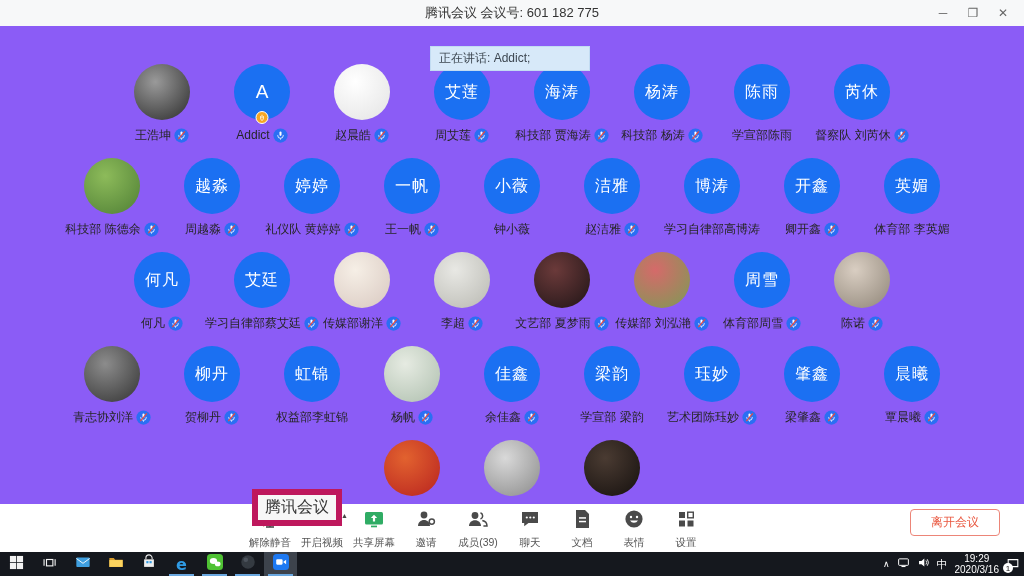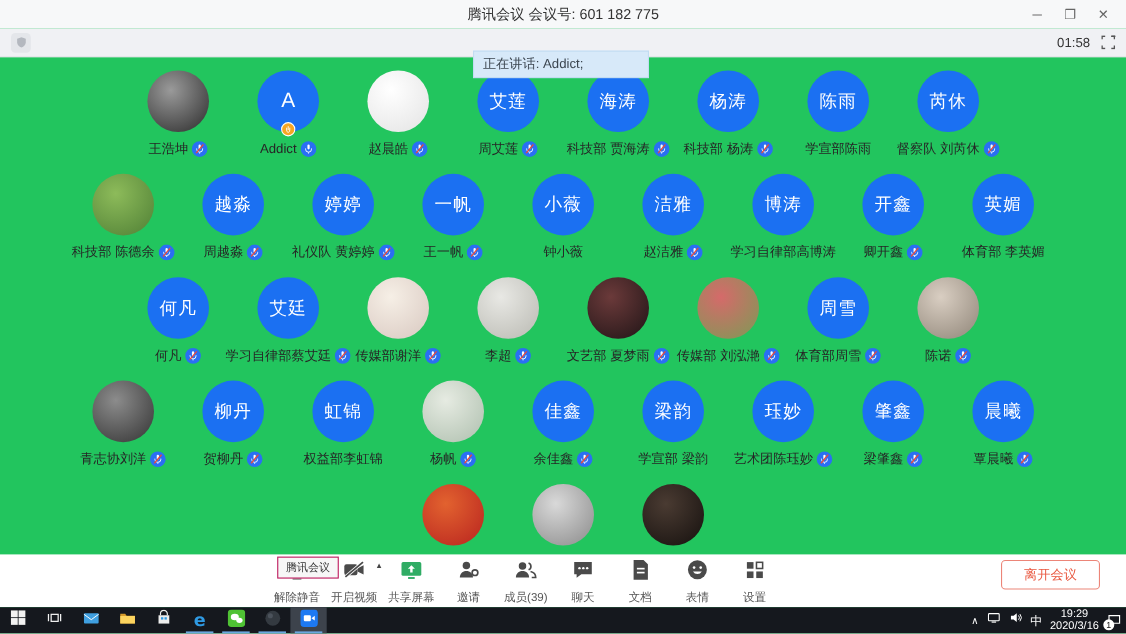--- a/index.html
+++ b/index.html
@@ -1,17 +1,17 @@
 <!DOCTYPE html>
 <html><head>
 <meta charset="utf-8">
 <style>
   * { box-sizing: border-box; margin: 0; padding: 0; }
   html,body { width:1024px; height:576px; overflow:hidden; font-family:"Liberation Sans",sans-serif; cursor:default; background:#fff; }
-  #stage { position:relative; width:1024px; height:576px; background:#22c55e; }
+  #stage { position:relative; width:1024px; height:576px; background:#8b5cf6; }
 
   
   .titlebar { position:absolute; top:0; left:0; right:0; height:26px; background:#f7f8f9; display:flex; align-items:center; justify-content:center; font-size:13px; color:#333; }
   .win-controls { position:absolute; right:6px; top:0; height:26px; display:flex; align-items:center; }
   .win-btn { width:30px; height:26px; display:flex; align-items:center; justify-content:center; color:#666; font-size:12px; }
 
   
   .subbar { position:absolute; top:26px; left:0; right:0; height:26px; background:#f0f1f4; border-bottom:1px solid #e4e5e8; display:flex; align-items:center; padding:0 10px; }
   .shield-wrap { width:18px; height:18px; border-radius:4px; background:#e4e6ea; display:flex; align-items:center; justify-content:center; }
   .subbar-right { margin-left:auto; display:flex; align-items:center; gap:10px; }
@@ -32,21 +32,21 @@
   .pname { margin-top:7px; height:16px; display:flex; align-items:center; gap:3px; font-size:12px; color:#262626; white-space:nowrap; }
   .pmic { display:flex; }
 
   
   .toolbar { position:absolute; left:0; right:0; bottom:24px; height:48px; background:#fff; }
   .toolbar-items { position:absolute; left:244px; bottom:2px; display:flex;justify-content:center; }
   .titem { width:52px; display:flex; flex-direction:column; align-items:center; position:relative; padding-top:2px; }
   .titem .tlabel { font-size:10.5px; color:#555; margin-top:2px; white-space:nowrap; }
   .titem .caret { position:absolute; top:6px; right:0; font-size:7px; color:#444; }
   .leave-btn { position:absolute; right:24px; bottom:16px; border:1px solid #ec8578; color:#e9573f; background:#fff; font-size:12px; padding:4px 20px; border-radius:4px; font-family:inherit; }
-  .tb-tooltip { position:absolute; left:252px; bottom:26px; background:#f7f7f7; border:1px solid #be185d; font-size:10px; color:#333; padding:2px 7px; z-index:8; white-space:nowrap;margin-top:36px; }
+  .tb-tooltip { position:absolute; left:252px; bottom:26px; background:#f7f7f7; border:6px solid #be185d; font-size:16px; color:#333; padding:2px 7px; z-index:8; white-space:nowrap;margin-top:36px; }
 
   
   .taskbar { position:absolute; left:0; right:0; bottom:0; height:24px; background:#15181e; display:flex; align-items:stretch; z-index:10; }
   .tb-left { display:flex; align-items:stretch; }
   .tb-slot { width:33px; display:flex; align-items:center; justify-content:center; position:relative; }
   .tb-slot.running::after { content:""; position:absolute; bottom:0; left:4px; right:4px; height:2px; background:#6aa8e0; }
   .tb-slot.active { background:#3d434c; }
   .edge-e { color:#2f9ae3; font-weight:bold; font-size:16px; font-family:"DejaVu Sans",sans-serif; }
   .tb-right { margin-left:auto; display:flex; align-items:center; gap:7px; padding-right:4px; color:#fff; }
   .tray-chev { font-size:9px; color:#fff; }
@@ -62,34 +62,20 @@
 
   <div class="titlebar">
     <span>腾讯会议 会议号: 601 182 775</span>
     <div class="win-controls">
         <span class="win-btn">─</span>
         <span class="win-btn">❐</span>
         <span class="win-btn">✕</span>
       </div>
   </div>
 
-  <div class="subbar">
-    <div class="shield-wrap">
-      <svg width="11" height="11" viewBox="0 0 14 14">
-          <path d="M7 1l5 1.8v4c0 3-2.2 5.2-5 6.2-2.8-1-5-3.2-5-6.2v-4z" fill="#b4b8bf"></path>
-        </svg>
-    </div>
-    <div class="subbar-right">
-      <span class="timer">01:58</span>
-      <svg width="13" height="13" viewBox="0 0 14 14" fill="none" stroke="#555" stroke-width="1.3">
-          <path d="M1 4V1h3M10 1h13v3M13 10v3h-3M4 13H1v-3"></path>
-          <path d="M10 1h3v3"></path>
-        </svg>
-    </div>
-  </div>
 
   <div class="speaking-tip">正在讲话: Addict;</div>
 
   <div class="grid">
       <div class="prow">
         <div class="pcell">
           <div class="avatar photo" style="background:radial-gradient(circle at 38% 32%, #9a9a9a, #2b2b2b)"></div>
           <div class="pname">
             <span>王浩坤</span>
             <span class="pmic">

